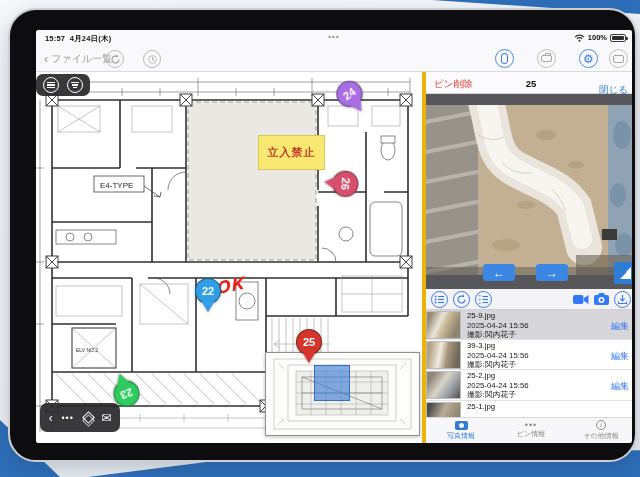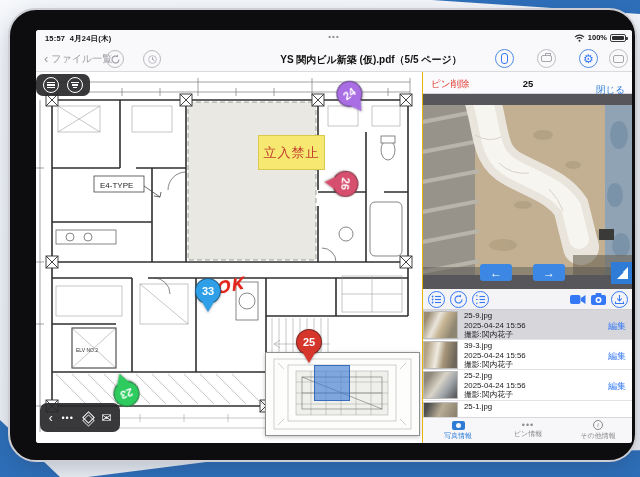--- a/index.html
+++ b/index.html
@@ -30,34 +30,34 @@
   .nav-ic{position:absolute;top:3px;width:19px;height:19px;border-radius:50%;display:flex;align-items:center;justify-content:center;}
   .ic-blue{border:1.2px solid #4d8be0;color:#3478f6;}
   .ic-gray{border:1.2px solid #bfbfc4;color:#a6a6ab;}
   .glyph-pill{width:7px;height:11px;border:1.3px solid #3478f6;border-radius:3px;}
   .glyph-case{position:relative;width:11px;height:7px;border:1.2px solid #a6a6ab;border-radius:2px;}
   .glyph-case:before{content:"";position:absolute;left:2.5px;top:-3px;width:4px;height:2px;border:1.2px solid #a6a6ab;border-bottom:none;border-radius:1px 1px 0 0;}
   .glyph-disp{position:relative;width:11px;height:8px;border:1.2px solid #a6a6ab;border-radius:2px;}
   .gear{font-size:12px;line-height:12px;}
   
   .left-pane{position:absolute;left:0;top:42px;width:386px;height:371px;background:#fff;overflow:hidden;}
-  .right-panel{position:absolute;left:386px;top:42px;width:210px;height:371px;background:#0c4a6e;border-left:1px solid #eab308;overflow:hidden;}
+  .right-panel{position:absolute;left:386px;top:42px;width:210px;height:371px;background:#0c4a6e;border-left:4px solid #eab308;overflow:hidden;}
   
   .plan-svg{position:absolute;left:0;top:0;width:386px;height:371px;}
   .overlay-dark{position:absolute;background:rgba(40,40,43,.92);border-radius:7px;display:flex;align-items:center;justify-content:space-evenly;}
   .od-tl{left:0px;top:2px;width:54px;height:22px;}
   .od-bl{left:4px;top:331px;width:80px;height:29px;}
   .oc{width:16px;height:16px;border:1.3px solid #fff;border-radius:50%;display:flex;flex-direction:column;align-items:center;justify-content:center;gap:1.5px;}
   .oc i{display:block;width:8px;height:1.2px;background:#fff;}
   .oc.filt i:nth-child(2){width:6px;}.oc.filt i:nth-child(3){width:4px;}
   .od-bl .wicon{color:#fff;font-size:12px;line-height:12px;}
   .diam{position:relative;width:10px;height:10px;}
   .diam:before,.diam:after{content:"";position:absolute;left:1px;width:7px;height:7px;border:1.2px solid #fff;transform:rotate(45deg);}
   .diam:before{top:0;}.diam:after{top:3px;opacity:.7;}
-  .no-entry{position:absolute;left:222px;top:63px;width:67px;height:35px;background:#f6e870;border:1px solid #d9c94e;display:flex;align-items:center;justify-content:center;color:#c23a2e;font-weight:normal;font-size:13px;letter-spacing:1px;}
+  .no-entry{position:absolute;left:222px;top:63px;width:67px;height:35px;background:#f6e870;border:1px solid #d9c94e;display:flex;align-items:center;justify-content:center;color:#c23a2e;font-weight:bold;font-size:11px;letter-spacing:1px;}
   .ok-note{position:absolute;left:181px;top:204px;color:#e3251b;font-size:17px;font-weight:bold;font-style:italic;transform:rotate(-12deg) skewX(-8deg);letter-spacing:2px;text-shadow:0 0 1px #e3251b;}
   .pin{position:absolute;width:26px;height:35px;z-index:5;filter:drop-shadow(0 1px 1px rgba(0,0,0,.3));}
   .pin-head{width:26px;height:26px;border-radius:50%;background:currentColor;border:1.5px solid rgba(20,20,20,.45);display:flex;align-items:center;justify-content:center;}
   .pin-num{color:#fff;font-size:11px;font-weight:bold;}
   .pin-tail{width:0;height:0;margin:-2px auto 0;border-left:6px solid transparent;border-right:6px solid transparent;border-top:10px solid currentColor;}
   .pin-22{left:159px;top:206px;}
   .pin-25{left:260px;top:257px;}
   .pin-24{left:303px;top:8px;transform:rotate(-35deg);}
   .pin-26{left:292px;top:94px;transform:rotate(95deg);}
   .pin-23{left:76px;top:300px;transform:rotate(160deg);}
@@ -134,21 +134,20 @@
               <path d="M9.8,6 A3.8,3.8 0 1 1 8.3,3" stroke="#9a9aa0" stroke-width="1.2" fill="none"></path>
               <path d="M8.6,0.6 L8.6,3.4 L5.9,3.1 Z" fill="#9a9aa0"></path>
             </svg>
         </span>
         <span class="nav-circle" style="left:107px;">
           <svg width="11" height="11" viewBox="0 0 12 12">
               <circle cx="6" cy="6" r="4.2" stroke="#b9b9bf" stroke-width="1" fill="none"></circle>
               <path d="M6,3.5 V6 L8,7.2" stroke="#9a9aa0" stroke-width="1" fill="none"></path>
             </svg>
         </span>
-        <span class="nav-title">YS 関内ビル新築 (仮).pdf（5/5 ページ）</span>
         <span class="nav-ic ic-blue" style="left:459px;">
             <span class="glyph-pill"></span>
           </span>
         <span class="nav-ic ic-gray" style="left:501px;">
             <span class="glyph-case"></span>
           </span>
         <span class="nav-ic ic-blue" style="left:543px;">
             <span class="gear">⚙</span>
           </span>
         <span class="nav-ic ic-gray" style="left:573px;">
@@ -291,21 +290,21 @@
               <i></i>
               <i></i>
             </span>
         </div>
 
         <div class="no-entry">立入禁止</div>
         <div class="ok-note">OK</div>
 
         <div class="pin pin-22" style="color: rgb(47, 159, 232);">
           <div class="pin-head">
-              <span class="pin-num">33</span>
+              <span class="pin-num">22</span>
             </div>
           <div class="pin-tail"></div>
         </div>
         <div class="pin pin-23" style="color: rgb(46, 204, 94);">
           <div class="pin-head">
               <span class="pin-num">23</span>
             </div>
           <div class="pin-tail"></div>
         </div>
         <div class="pin pin-24" style="color: rgb(169, 109, 228);">

